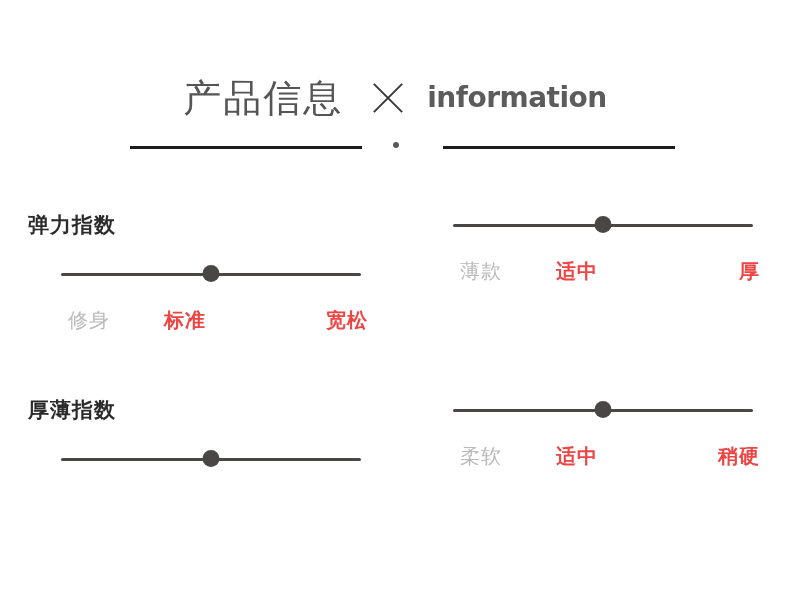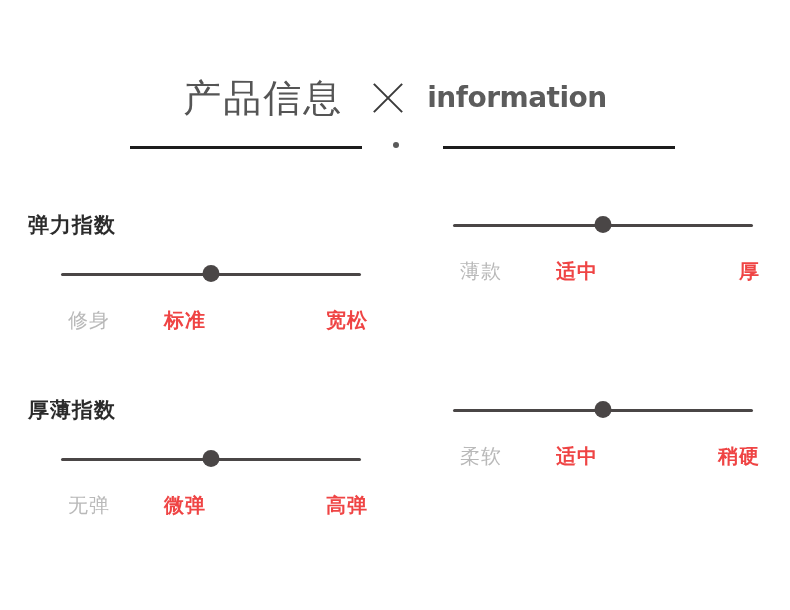--- a/index.html
+++ b/index.html
@@ -216,25 +216,20 @@
       <span class="lbl-max">厚</span>
     </div>
   </div>
 
   <div class="slider-group g2">
     <div class="group-title">厚薄指数</div>
     <div class="slider">
       <div class="track"></div>
       <div class="thumb" style="left:50%"></div>
     </div>
-    <div class="labels">
-      <span class="lbl-min">无弹</span>
-      <span class="lbl-cur">微弹</span>
-      <span class="lbl-max">高弹</span>
-    </div>
   </div>
 
   <div class="slider-group g3">
     <div class="slider">
       <div class="track"></div>
       <div class="thumb" style="left:50%"></div>
     </div>
     <div class="labels">
       <span class="lbl-min">柔软</span>
       <span class="lbl-cur">适中</span>

